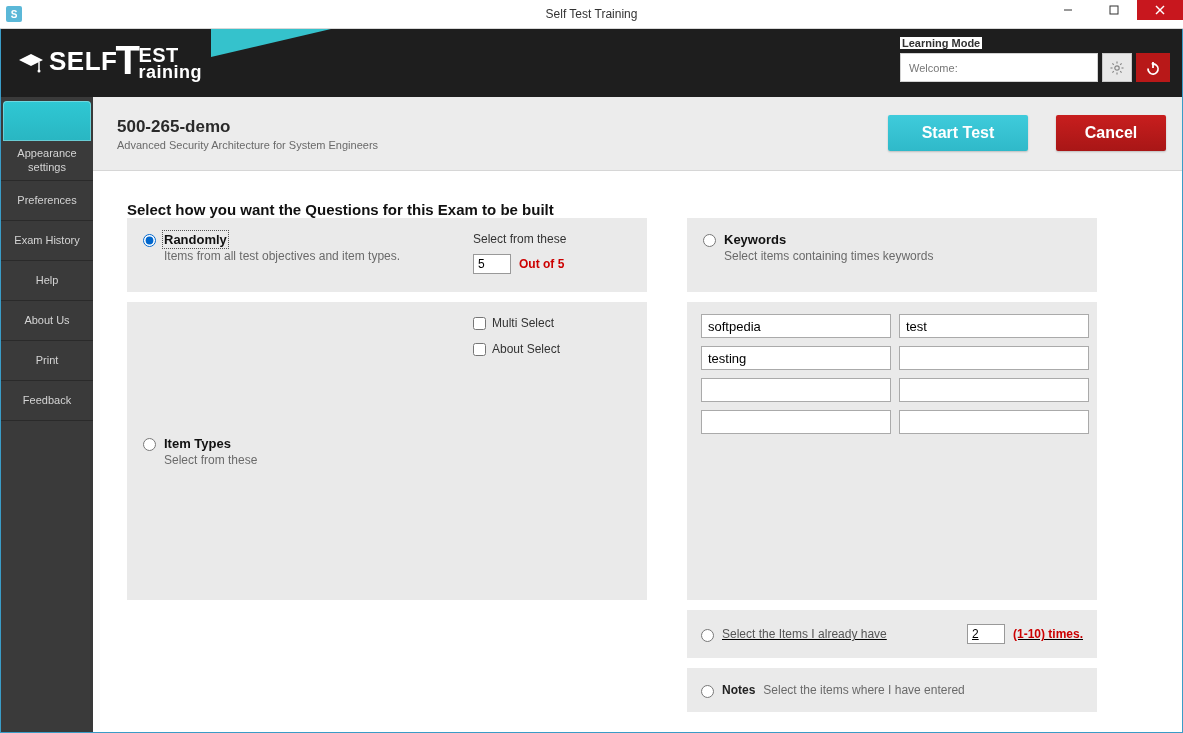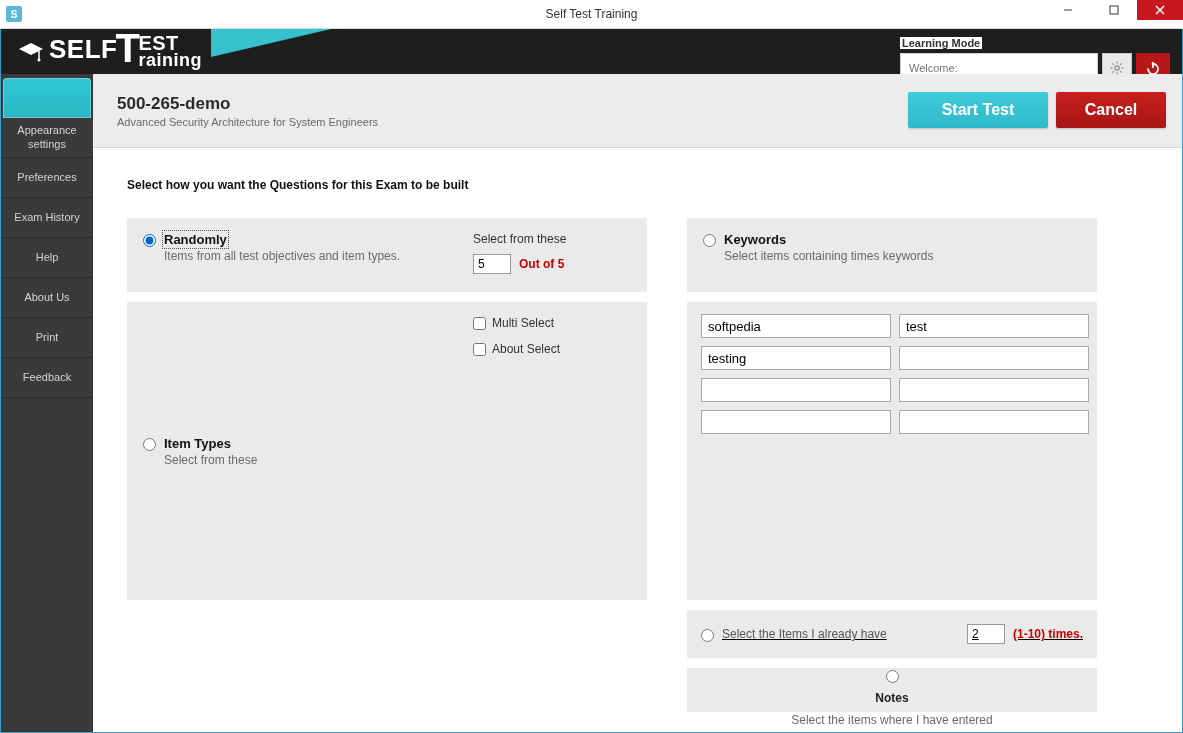--- a/index.html
+++ b/index.html
@@ -45,24 +45,24 @@
 .sidebar-tab.active { background: linear-gradient(to bottom, #2fc8d4, #29b6c2); color: #1e1e1e; height: 40px; border-radius: 4px 4px 0 0; margin: 4px 2px 0 2px; border-bottom: none; box-shadow: inset 0 0 0 1px rgba(255,255,255,0.3); position: relative; }
 
 
 .content { flex: 1; background: #fff; display: flex; flex-direction: column; position: relative; }
 .content-header { height: 74px; background: #ececec; border-bottom: 1px solid #d6d6d6; display: flex; align-items: center; padding: 0 24px; gap: 20px; position: relative; }
 .exam-title-block { display: flex; flex-direction: column; gap: 2px; }
 .exam-title { font-size: 17px; font-weight: bold; color: #2a2a2a; }
 .exam-subtitle { font-size: 11px; color: #6a6a6a; }
 .header-buttons { position: absolute; right: 16px; top: 18px; display: flex; gap: 8px; }
 .btn-start { width: 140px; height: 36px; background: linear-gradient(to bottom, #3fcbdb, #2fb9c9); color: #fff; font-size: 16px; font-weight: bold; display: flex; align-items: center; justify-content: center; border-radius: 2px; box-shadow: 0 1px 2px rgba(0,0,0,0.2); }
-.btn-cancel { width: 110px; height: 36px; background: linear-gradient(to bottom, #c81e1e, #a81616); color: #fff; font-size: 16px; font-weight: bold; display: flex; align-items: center; justify-content: center; border-radius: 2px; box-shadow: 0 1px 2px rgba(0,0,0,0.2); }
+.btn-cancel { width: 110px; height: 36px; background: linear-gradient(to bottom, #c81e1e, #a81616); color: #fff; font-size: 16px; font-weight: bold; display: flex; align-items: center; justify-content: center; border-radius: 2px; box-shadow: 0 1px 2px rgba(0,0,0,0.2); margin-left: 20px; }
 
 .content-body { flex: 1; padding: 30px 30px 20px 34px; position: relative; }
-.section-heading { font-size: 12px; font-weight: bold; color: #111; margin-bottom: 26px; }
+.section-heading { font-size: 15px; font-weight: bold; color: #111; }
 
 .options-grid { display: grid; grid-template-columns: 330px 190px 40px 410px; grid-template-rows: auto auto auto auto; gap: 10px 0; }
 
 .opt-card { background: #eaeaea; padding: 14px 16px; position: relative; }
 .opt-row { display: flex; align-items: flex-start; gap: 8px; }
 .opt-radio { width: 13px; height: 13px; margin-top: 2px; accent-color: #0066cc; }
 .opt-label-main { font-size: 13px; font-weight: bold; color: #111; }
 .opt-label-main.dotted { outline: 1px dotted #555; outline-offset: 1px; }
 .opt-label-sub { font-size: 12px; color: #6a6a6a; margin-top: 2px; }
 
@@ -85,21 +85,21 @@
 .card-keywords-inputs { grid-column: 4; grid-row: 2; padding: 12px 14px; background: #eaeaea; min-height: 160px; }
 .kw-grid { display: grid; grid-template-columns: 1fr 1fr; gap: 8px; }
 .kw-input { height: 24px; border: 1px solid #aaa; padding: 0 6px; font-size: 13px; background: #fff; }
 
 
 .card-already-have { grid-column: 4; grid-row: 3; height: 48px; display: flex; align-items: center; padding: 17px 14px; gap: 8px; text-decoration: underline; }
 .card-already-have .opt-label-main { font-weight: normal; color: #555; font-size: 12px; }
 .ah-right { margin-left: auto; display: flex; align-items: center; gap: 8px; }
 
 
-.card-notes { grid-column: 4; grid-row: 4; height: 44px; display: flex; align-items: center; padding: 0 14px; gap: 8px; flex-direction: column; }
+.card-notes { grid-column: 4; grid-row: 4; height: 44px; display: flex; align-items: center; padding: 0 14px; gap: 8px; }
 .card-notes .notes-main { font-weight: bold; font-size: 12px; color: #222; }
 .card-notes .notes-sub { font-size: 12px; color: #6a6a6a; }
 
 </style>
 </head>
 <body>
 
 <div class="titlebar">
   <div class="icon-box">
     <div class="app-icon">S</div>

